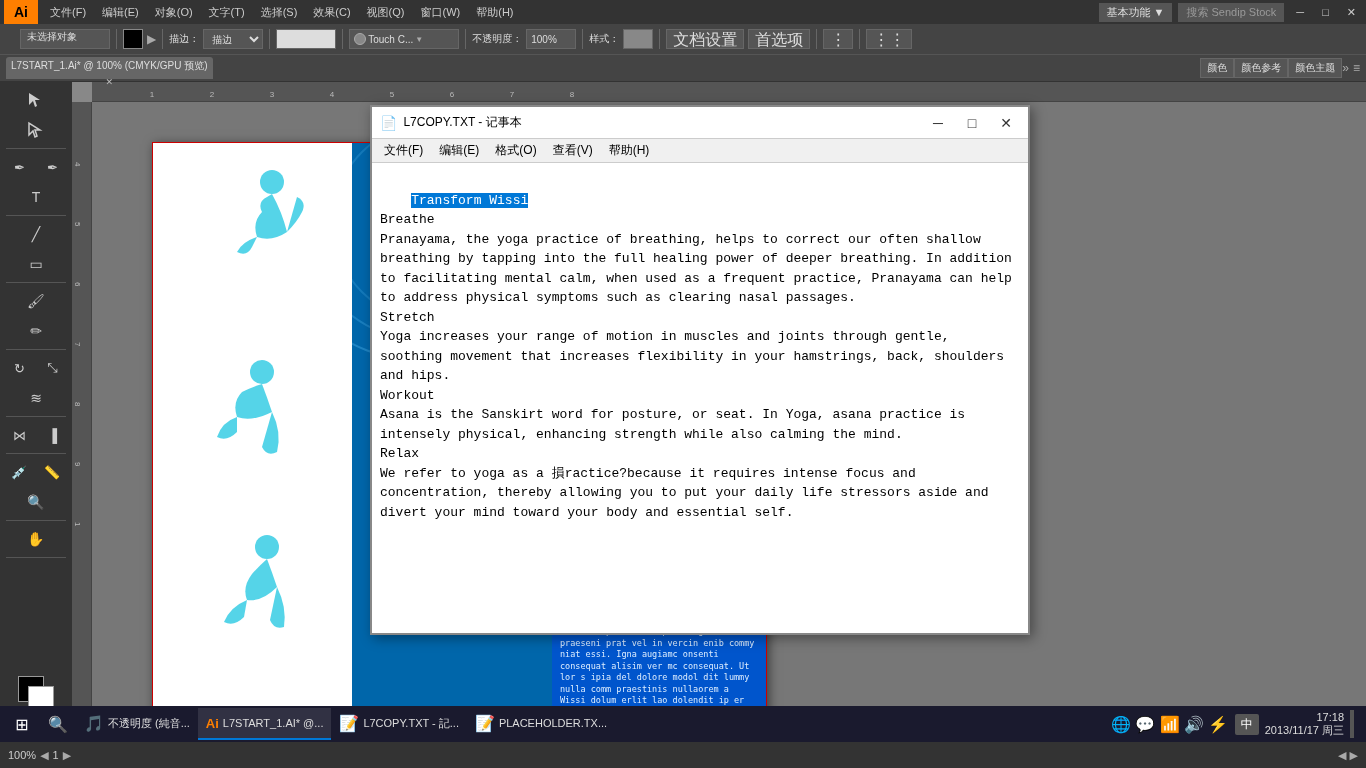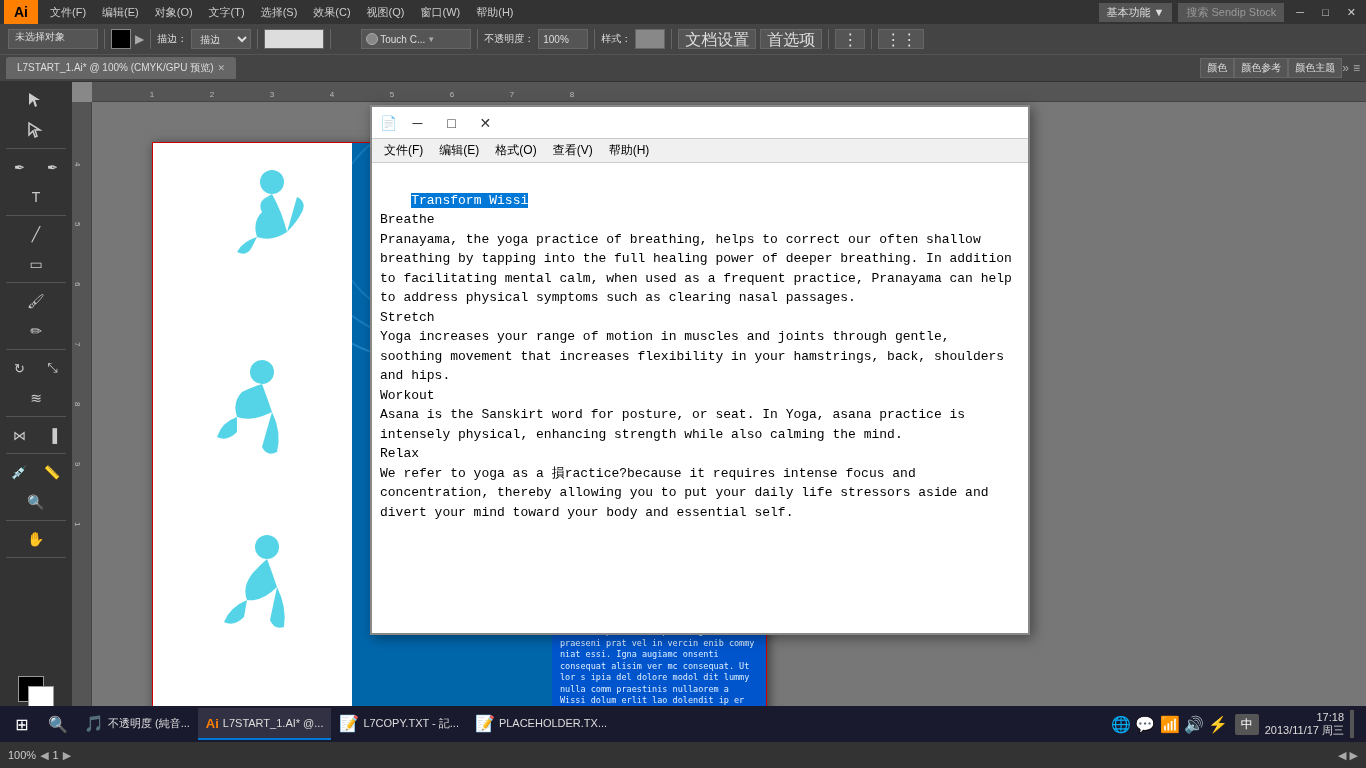--- a/index.html
+++ b/index.html
@@ -19,21 +19,21 @@
     .menu-item {
       color: #ccc; font-size: 11px; padding: 2px 8px; cursor: pointer;
       white-space: nowrap;
     }
     .menu-spacer { flex: 1; }
     .top-right-icons { display: flex; align-items: center; gap: 6px; color: #ccc; font-size: 11px; }
 
     
     #toolbar {
       position: absolute; top: 24px; left: 0; width: 1366px; height: 30px;
-      background: #444444; display: flex; align-items: center; padding: 0 8px; gap: 4px;
+      background: #444444; display: flex; align-items: center; padding: 0 20px; gap: 4px;
       z-index: 100;
     }
     .toolbar-select {
       height: 20px; background: #555; border: 1px solid #666; color: #ddd;
       font-size: 10px; padding: 0 4px;
     }
     .toolbar-input {
       height: 20px; background: #555; border: 1px solid #666; color: #ddd;
       font-size: 10px; padding: 0 4px; width: 50px;
     }
@@ -41,38 +41,39 @@
       height: 20px; background: #555; border: 1px solid #666; color: #ddd;
       font-size: 16px; padding: 0 6px; cursor: pointer;
     }
     .toolbar-divider { width: 1px; height: 20px; background: #666; margin: 0 2px; }
     .stroke-color-box {
       width: 20px; height: 20px; background: #000; border: 1px solid #888;
     }
     .touch-dropdown {
       display: flex; align-items: center; height: 20px;
       background: #555; border: 1px solid #666; color: #ddd;
-      font-size: 10px; padding: 0 4px; gap: 2px; min-width: 110px; margin-left: 24px;
+      font-size: 10px; padding: 0 4px; gap: 2px; min-width: 110px;
     }
     .circle-icon {
       width: 12px; height: 12px; border-radius: 50%; background: #888;
       border: 1px solid #aaa; flex-shrink: 0;
     }
     .dropdown-arrow { font-size: 8px; color: #aaa; }
 
     
     #secondary-toolbar {
       position: absolute; top: 54px; left: 0; right: 0; height: 28px;
       background: #444; display: flex; align-items: center; padding: 0 6px; gap: 4px;
       z-index: 100; border-top: 1px solid #555; border-bottom: 1px solid #333;
     }
     .doc-tab {
-      background: #666; color: #ddd; font-size: 10px; padding: 2px 11px;
+      background: #666; color: #ddd; font-size: 10px; padding: 2px 5px;
       border-radius: 3px 3px 0 0; display: flex; align-items: center; gap: 4px;
       height: 22px;
+      flex-direction: column;
     }
     .doc-tab-close { font-size: 9px; cursor: pointer; color: #bbb; }
     .secondary-right { margin-left: auto; display: flex; align-items: center; gap: 0; }
     .panel-btn { background: #555; border: 1px solid #666; color: #ddd; font-size: 10px; padding: 2px 6px; cursor: pointer; height: 20px; }
 
     
     #left-tools {
       position: absolute; top: 82px; left: 0; width: 72px;
       bottom: 26px; background: #333; z-index: 50;
       display: flex; flex-direction: column; align-items: center;
@@ -469,20 +470,21 @@
         </div>
       </div>
     </div>
   </div>
 </div>
 
 <div id="notepad">
 
   <div id="notepad-titlebar">
     <span class="notepad-icon">📄</span>
+    <span id="notepad-title">L7COPY.TXT - 记事本</span>
     <div class="window-btn">─</div>
     <div class="window-btn">□</div>
     <div class="window-btn window-close">✕</div>
   </div>
 
   <div id="notepad-menubar">
     <span class="np-menu">文件(F)</span>
     <span class="np-menu">编辑(E)</span>
     <span class="np-menu">格式(O)</span>
     <span class="np-menu">查看(V)</span>

